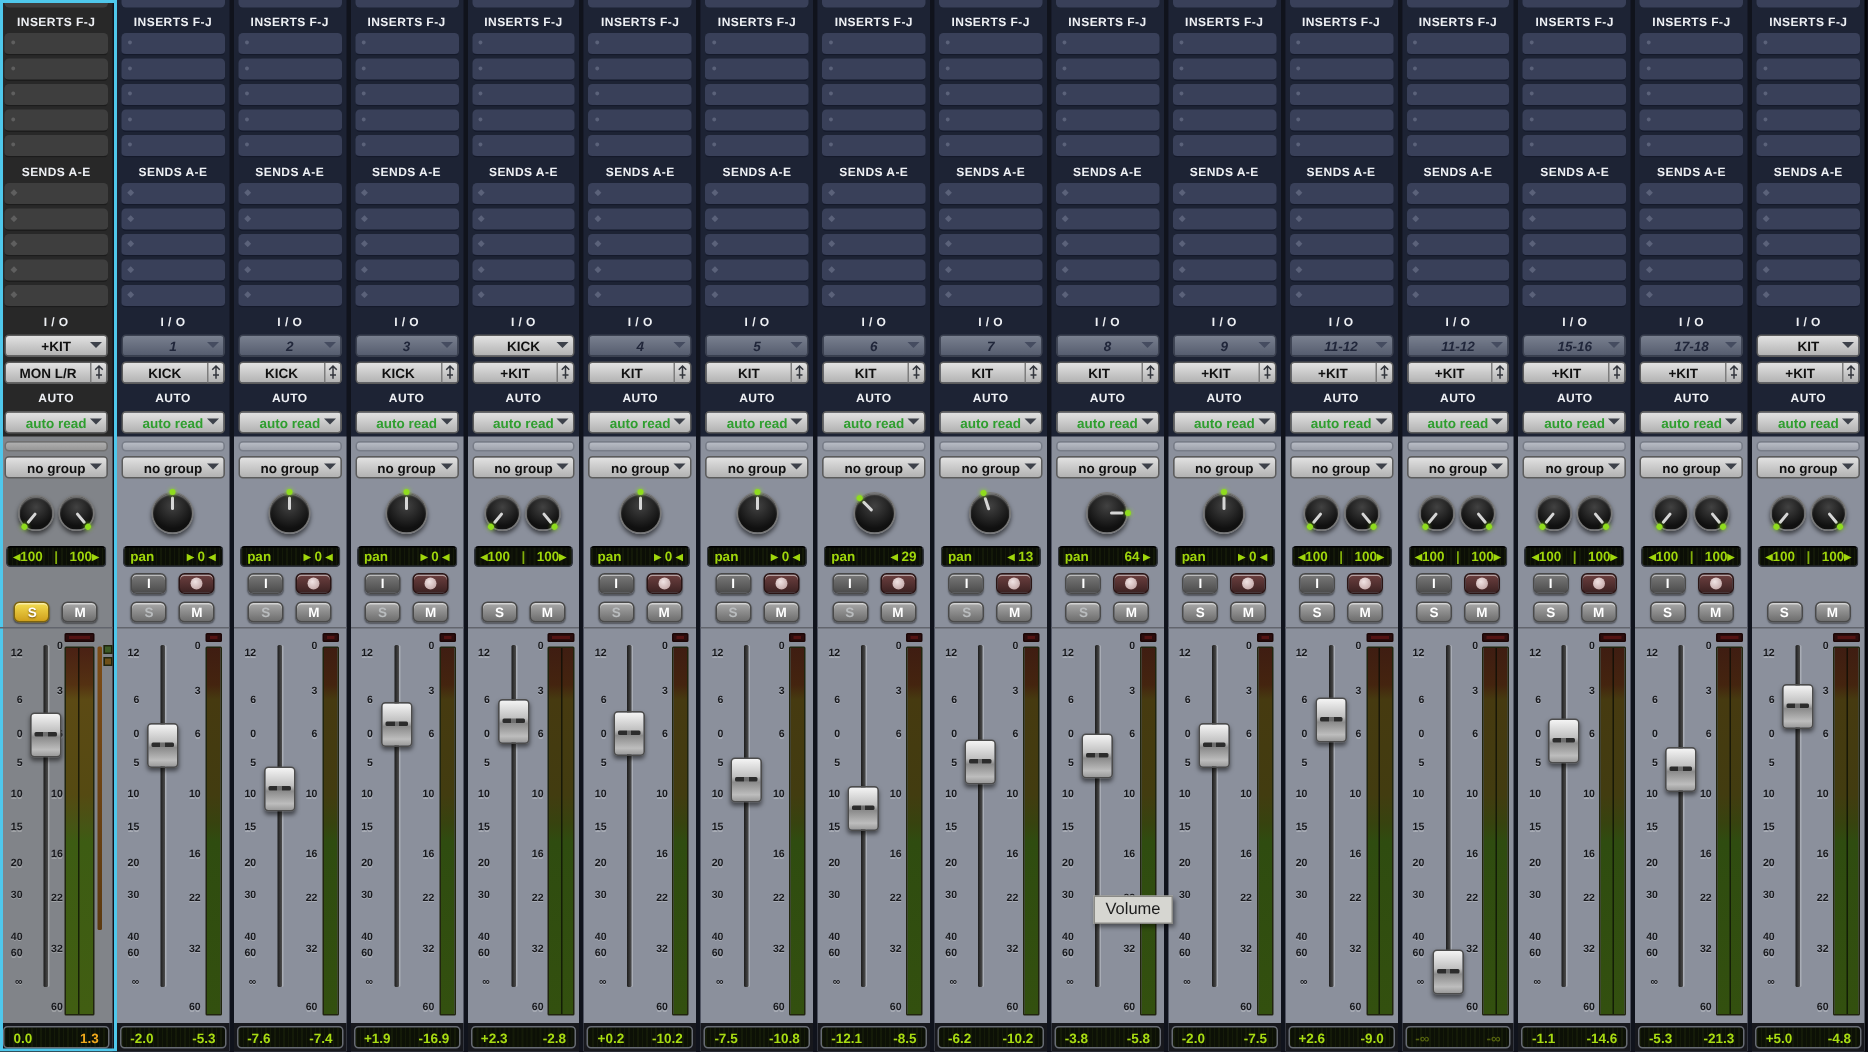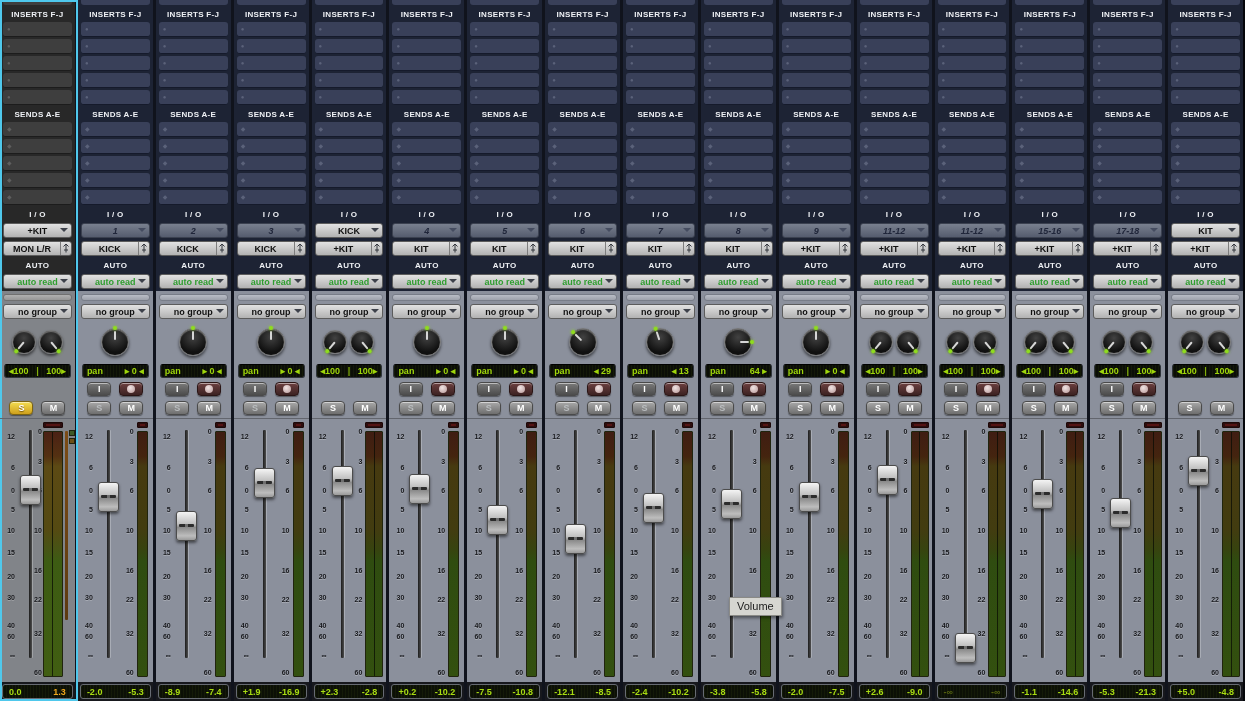--- a/index.html
+++ b/index.html
@@ -499,21 +499,21 @@
             <span style="top: 81.2%; right: 19px;">32</span>
             <span style="top: 96.2%; right: 19px;">60</span>
           </div>
         <div class="ftrack"></div>
         <div class="fthumb" style="top: calc(40.5% - 15px);"></div>
         <div class="clipbar" style="right: 5px; width: 11px;"></div>
         <div class="meter" style="right: 5px; width: 11px;"></div>
       </div>
       <div class="readout-row">
         <div class="readout">
-          <span class="vol">-8.9</span>
+          <span class="vol">-7.6</span>
           <span class="peak">-7.4</span>
         </div>
       </div>
     </div>
   </div>
 
   <div class="channel">
     <div class="slot-partial">
         <i></i>
       </div>
@@ -1280,21 +1280,21 @@
             <span style="top: 81.2%; right: 19px;">32</span>
             <span style="top: 96.2%; right: 19px;">60</span>
           </div>
         <div class="ftrack"></div>
         <div class="fthumb" style="top: calc(34% - 15px);"></div>
         <div class="clipbar" style="right: 5px; width: 11px;"></div>
         <div class="meter" style="right: 5px; width: 11px;"></div>
       </div>
       <div class="readout-row">
         <div class="readout">
-          <span class="vol">-2.4</span>
+          <span class="vol">-6.2</span>
           <span class="peak">-10.2</span>
         </div>
       </div>
     </div>
   </div>
 
   <div class="channel">
     <div class="slot-partial">
         <i></i>
       </div>

